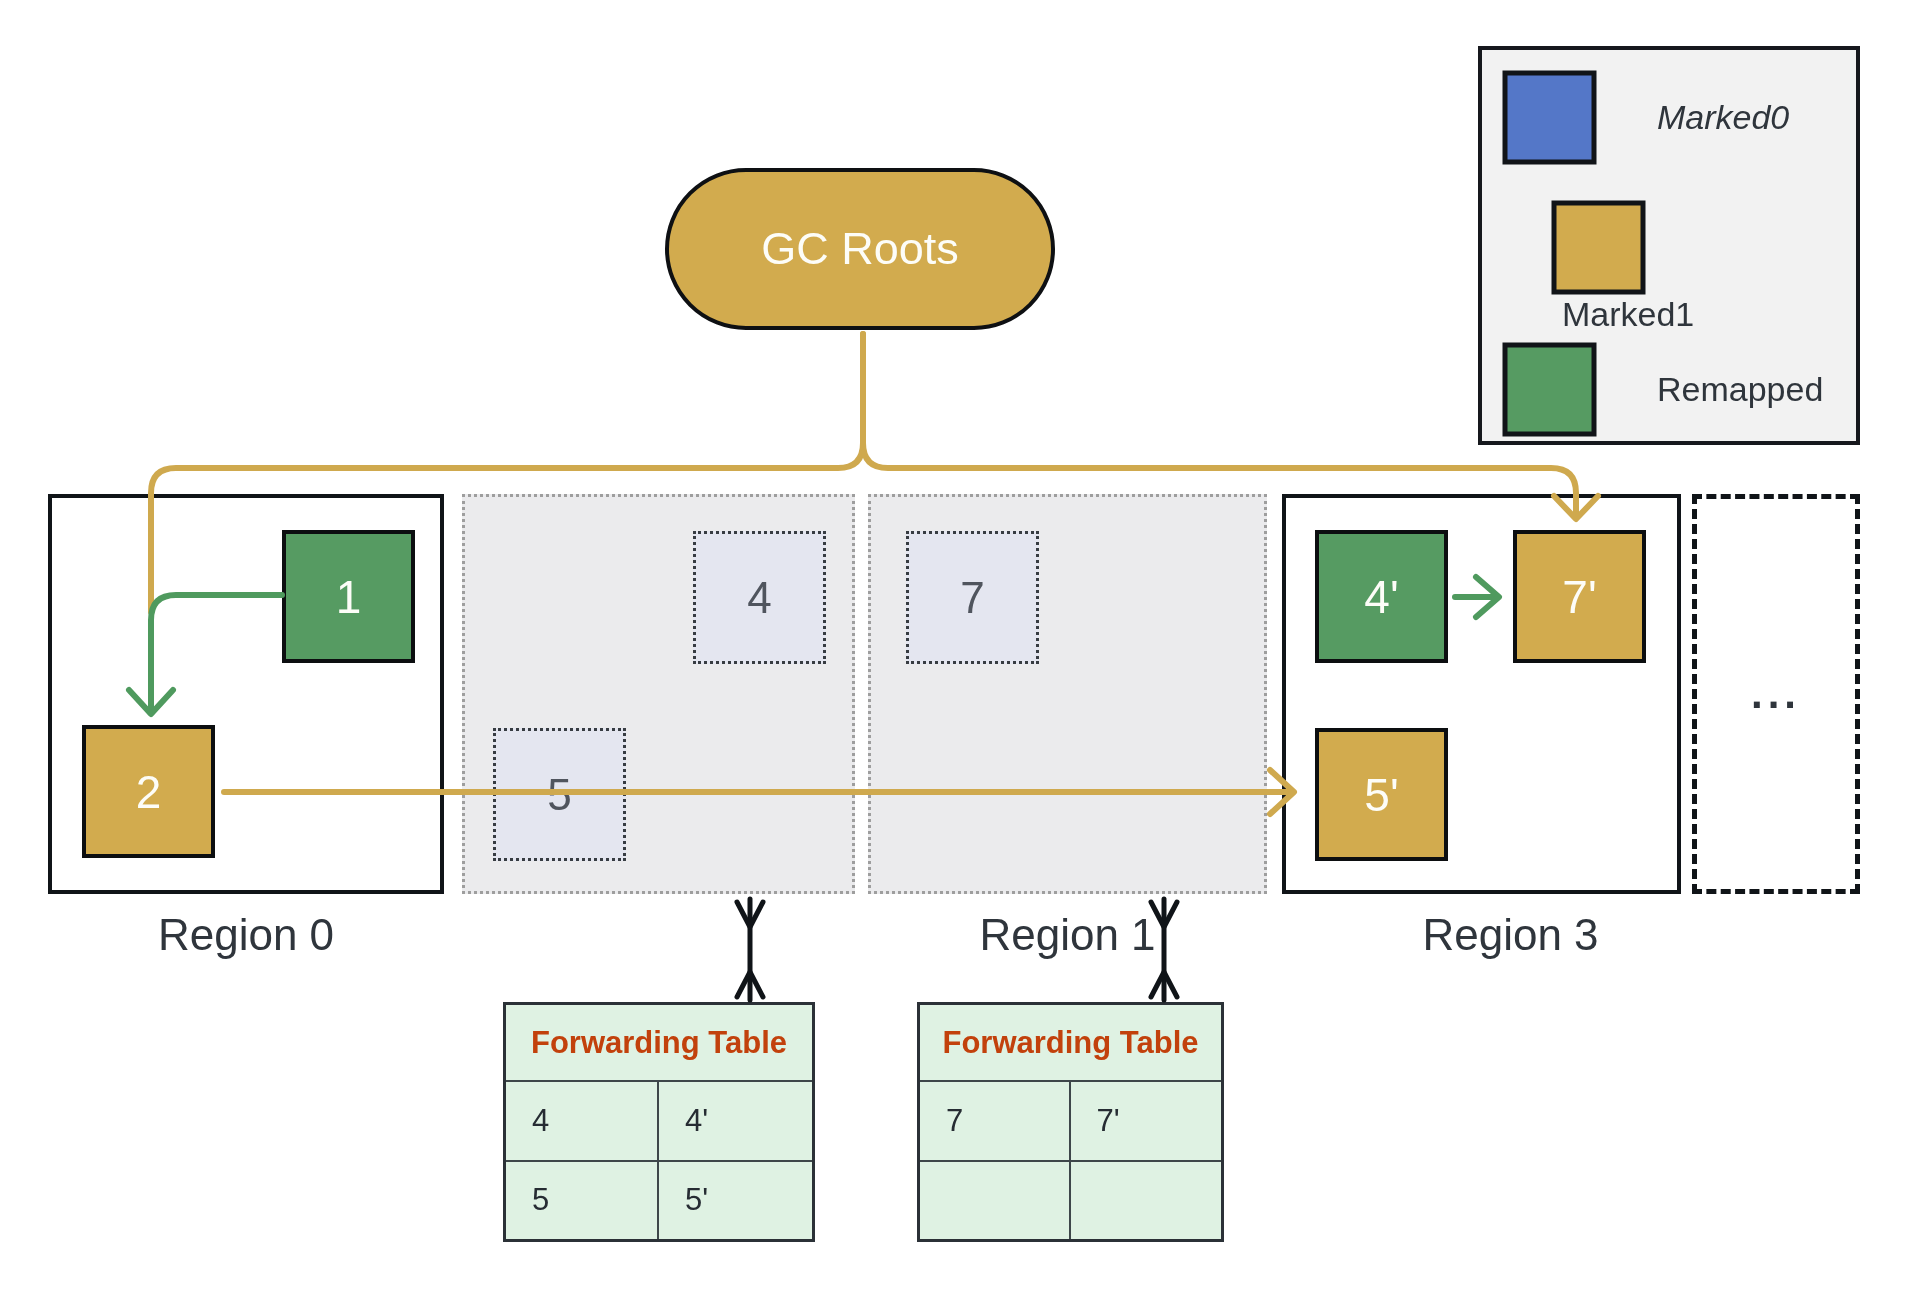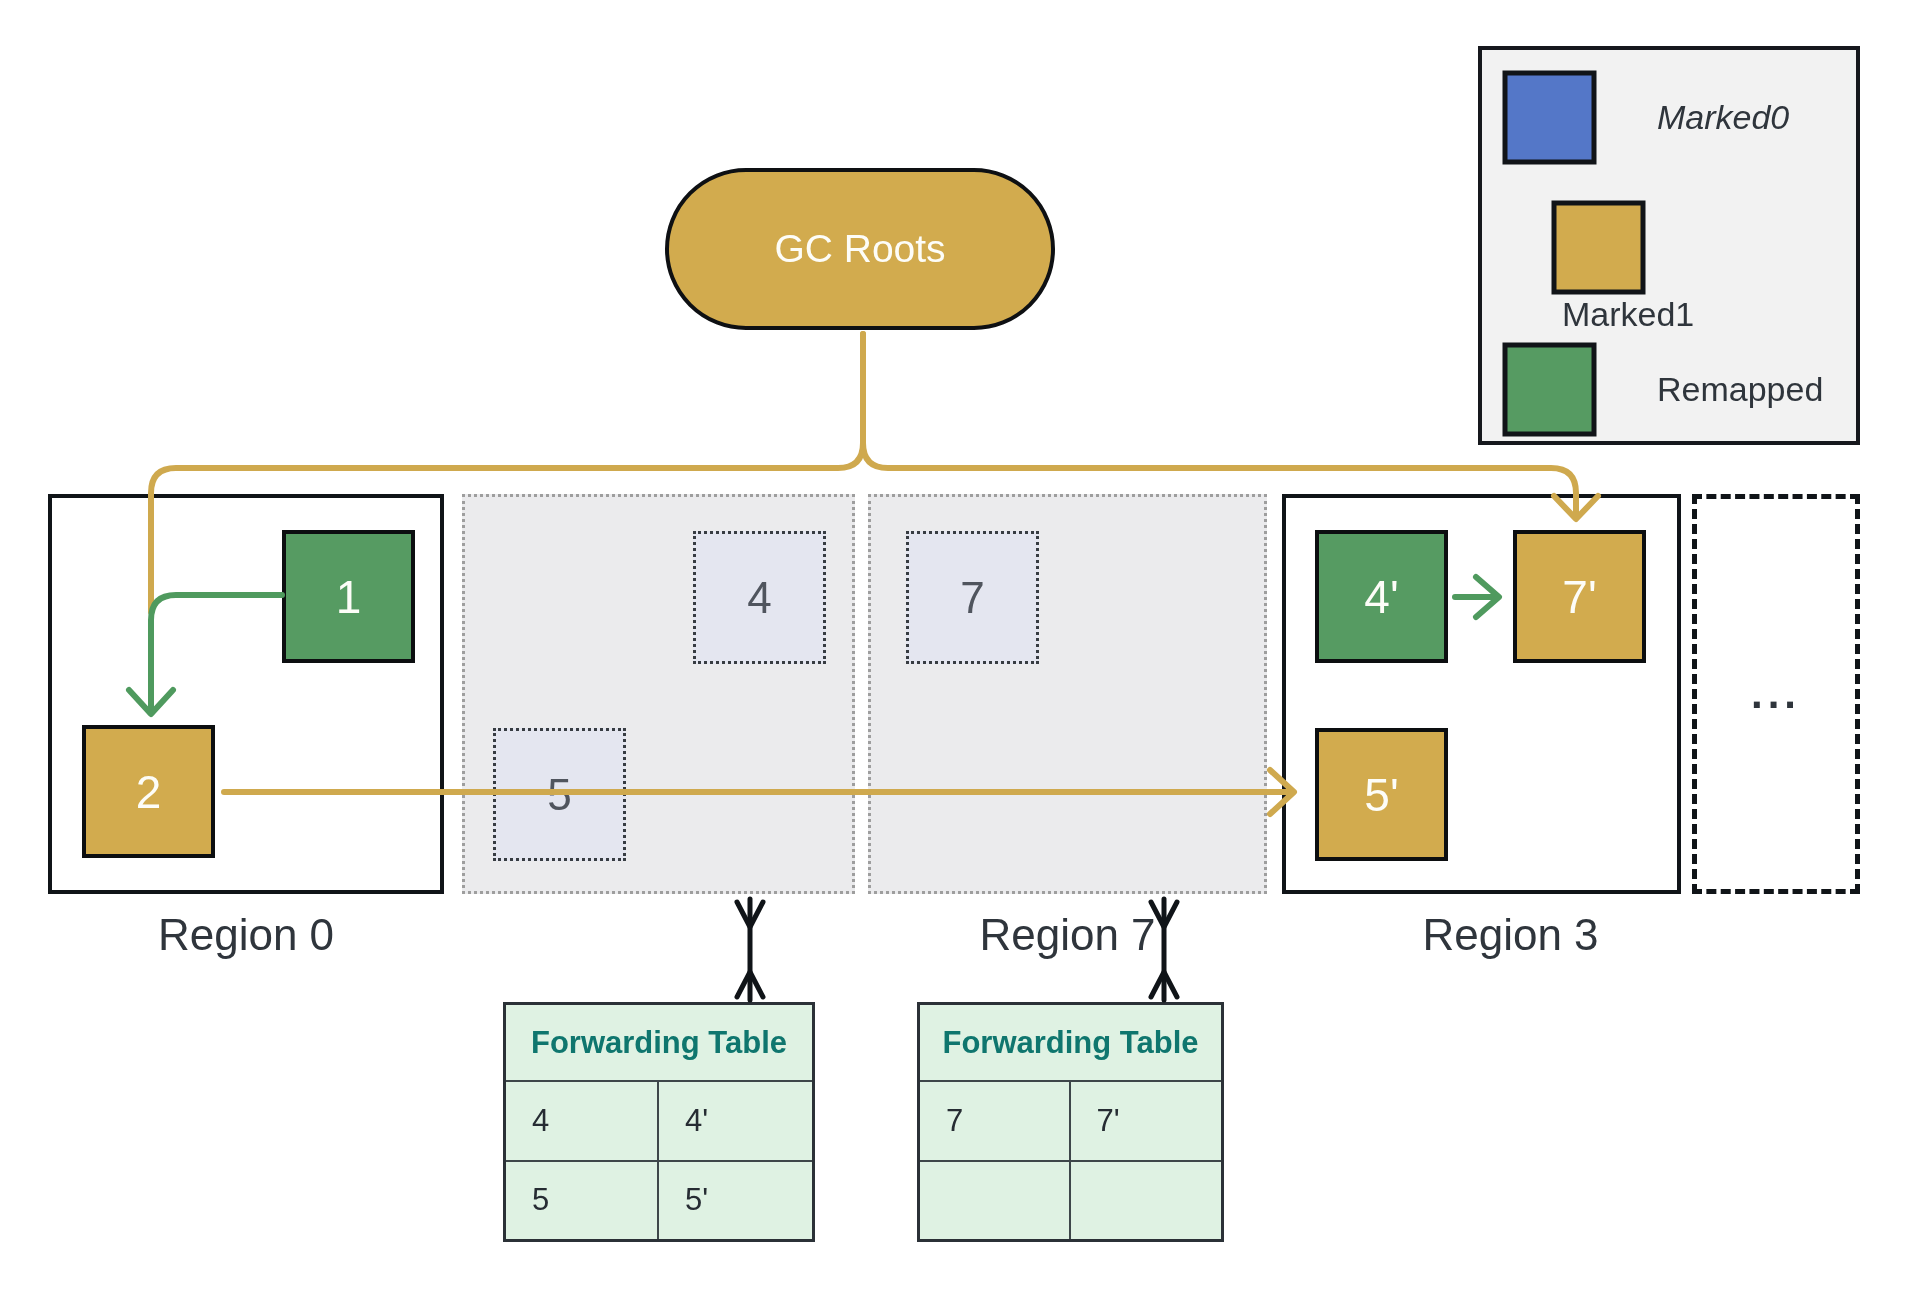--- a/index.html
+++ b/index.html
@@ -8,21 +8,21 @@
     font-family:"Liberation Sans","DejaVu Sans",sans-serif;
     color:#2f353c;overflow:hidden;
   }
   .edges{position:absolute;left:0;top:0;width:1908px;height:1290px;z-index:30;pointer-events:none;}
 
   
   .pill{
     position:absolute;left:665px;top:168px;width:390px;height:162px;
     background:#d2ab4e;border:4px solid #0e1013;border-radius:90px;
     display:flex;align-items:center;justify-content:center;
-    color:#fdfdf8;font-size:39px;z-index:10;box-sizing:border-box;
+    color:#fdfdf8;font-size:45px;z-index:10;box-sizing:border-box;
   }
 
   
   .legend{
     position:absolute;left:1478px;top:46px;width:382px;height:399px;
     background:#f2f2f2;border:4px solid #16181d;box-sizing:border-box;z-index:10;
   }
   .legend-row{position:absolute;left:20px;height:95px;display:flex;align-items:center;}
   .legend-row .swatch{flex:0 0 95px;}
   .legend-row .lab{margin-left:60px;font-size:34px;color:#2f353c;}
@@ -51,21 +51,21 @@
     font-size:42px;font-weight:bold;letter-spacing:5px;color:#2f353c;z-index:5;
   }
 
   
   .ftable{
     position:absolute;top:1002px;height:240px;box-sizing:border-box;
     background:#dff2e3;border:3px solid #2b3137;display:flex;flex-direction:column;z-index:10;
   }
   .ftable .ft-header{
     height:75px;border-bottom:2px solid #3e474a;display:flex;align-items:center;justify-content:center;
-    font-weight:bold;font-size:31px;color:#0f766e;
+    font-weight:bold;font-size:31px;color:#c2410c;
   }
   .ftable .ft-row{flex:1;display:flex;}
   .ftable .ft-row.first{border-bottom:2px solid #3e474a;}
   .ftable .ft-cell{width:50%;display:flex;align-items:center;padding-left:26px;box-sizing:border-box;
     font-size:31px;color:#262c33;}
   .ftable .ft-cell.key{border-right:2px solid #3e474a;}
 </style>
 </head>
 <body>
 
@@ -169,21 +169,21 @@
     <div class="obj solid gold" style="left:29px;top:230px;">
       <span>5'</span>
     </div>
   </div>
 
   <div class="more">
     <span>...</span>
   </div>
 
   <div class="region-label" style="left:48px;width:396px;">Region 0</div>
-  <div class="region-label" style="left:868px;width:399px;">Region 7</div>
+  <div class="region-label" style="left:868px;width:399px;">Region 1</div>
   <div class="region-label" style="left:1311px;width:399px;">Region 3</div>
 
   <div class="ftable" style="left:503px;width:312px;">
     <div class="ft-header">Forwarding Table</div>
     <div class="ft-row first">
       <div class="ft-cell key">4</div>
       <div class="ft-cell">4'</div>
     </div>
     <div class="ft-row">
       <div class="ft-cell key">5</div>

